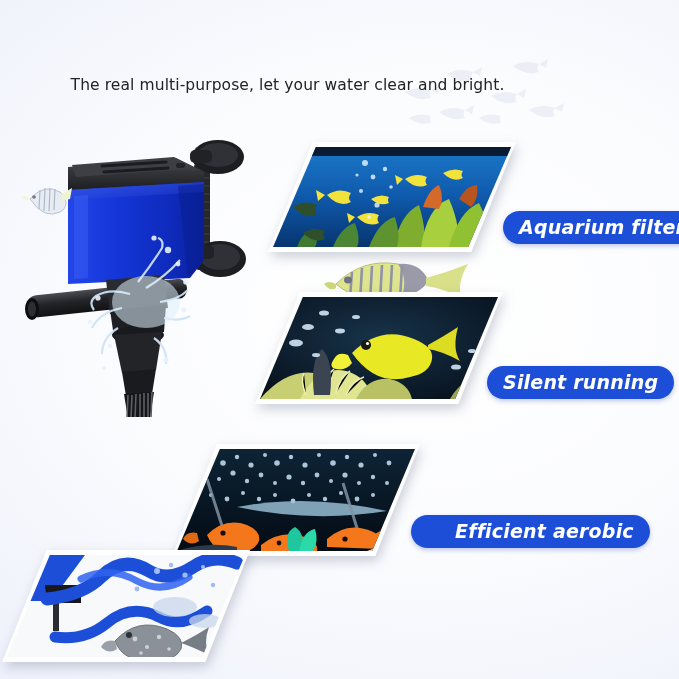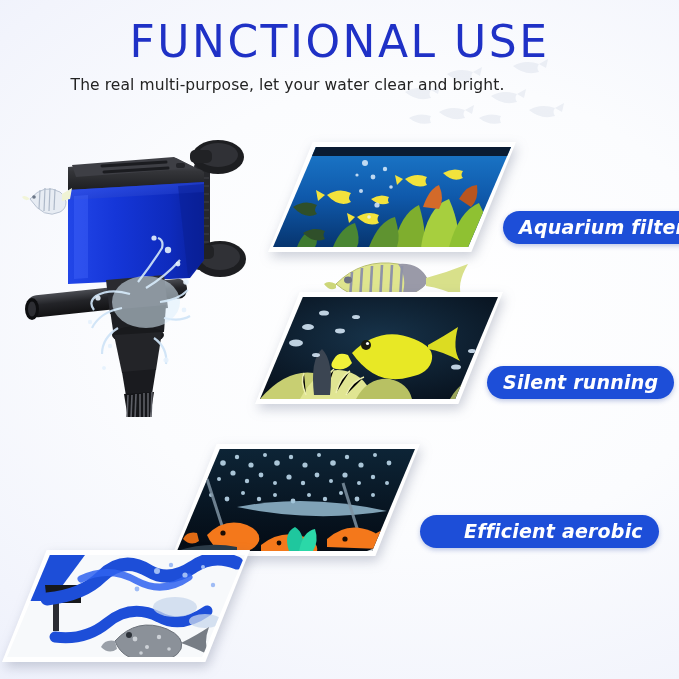--- a/index.html
+++ b/index.html
@@ -86,21 +86,20 @@
       <path d="M52 22 q12 -7 26 -2 q-3 4 0 8 q-14 4 -26 -6z M78 20 l9 -5 l-2 9z"></path>
       <path d="M96 44 q12 -7 26 -2 q-3 4 0 8 q-14 4 -26 -6z M122 42 l9 -5 l-2 9z"></path>
       <path d="M44 60 q12 -7 26 -2 q-3 4 0 8 q-14 4 -26 -6z M70 58 l9 -5 l-2 9z"></path>
       <path d="M118 14 q12 -7 26 -2 q-3 4 0 8 q-14 4 -26 -6z M144 12 l9 -5 l-2 9z"></path>
       <path d="M134 58 q12 -7 26 -2 q-3 4 0 8 q-14 4 -26 -6z M160 56 l9 -5 l-2 9z"></path>
       <path d="M84 66 q10 -6 22 -2 q-2 3 0 7 q-12 3 -22 -5z"></path>
       <path d="M14 66 q10 -6 22 -2 q-2 3 0 7 q-12 3 -22 -5z"></path>
     </g>
   </svg>
 
-  <div class="title">FUNCTIONAL USE</div>
   <div class="subtitle">The real multi-purpose, let your water clear and bright.</div>
 
   <svg id="product" viewBox="0 0 250 285">
     <defs>
       <linearGradient id="gBlue" x1="0" y1="0" x2="1" y2="0">
         <stop offset="0" stop-color="#2246e8"></stop>
         <stop offset=".35" stop-color="#1536d8"></stop>
         <stop offset=".75" stop-color="#0e2bbd"></stop>
         <stop offset="1" stop-color="#0a2099"></stop>
       </linearGradient>
@@ -431,21 +430,21 @@
 
         <path d="M112 102 q-6 -18 6 -24 q10 6 8 24z" fill="#1fc79e"></path>
         <path d="M122 102 q4 -20 16 -22 q4 12 -2 22z" fill="#2bd8a8"></path>
 
         <path d="M0 102 q30 -10 60 -4 l0 6z" fill="#2a3a46"></path>
         <path d="M190 102 q24 -10 48 -4 l0 6z" fill="#d8dde0"></path>
       </svg>
     </div>
   </div>
 
-  <div class="badge" style="left:420px; top:515px;padding-left:44px;">
+  <div class="badge" style="left:411px; top:515px;padding-left:44px;">
     <span>Efficient aerobic</span>
   </div>
 
   <div class="panel" style="left:2px; top:550px; width:248px; height:112px;">
     <div class="skew"></div>
     <div class="photo">
       <svg viewBox="0 0 238 102" preserveAspectRatio="none">
         <rect width="238" height="102" fill="#f7f9fb"></rect>
 
         <path d="M0 0 L78 0 L44 46 L0 46 Z" fill="#1d4ed8"></path>

